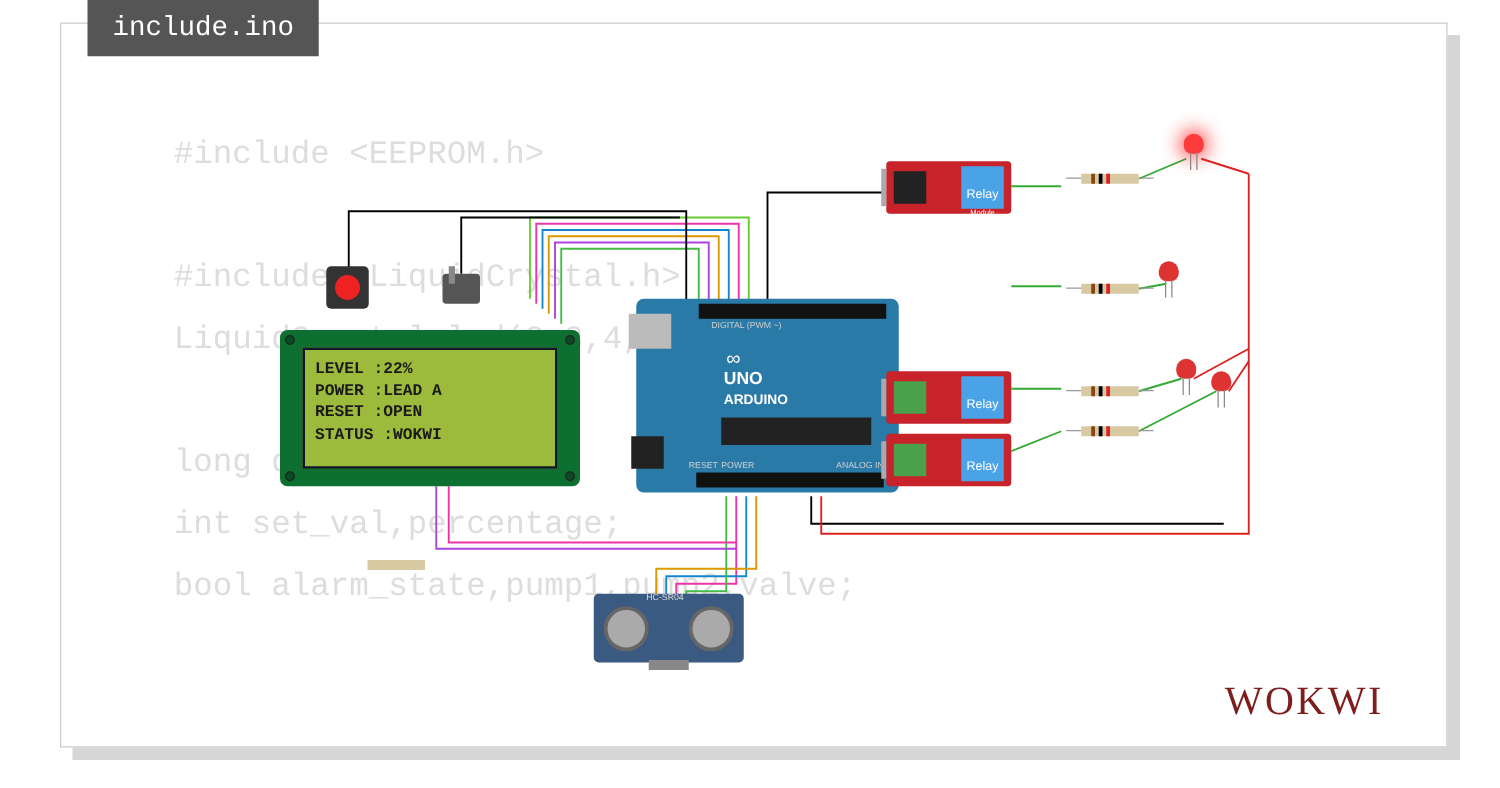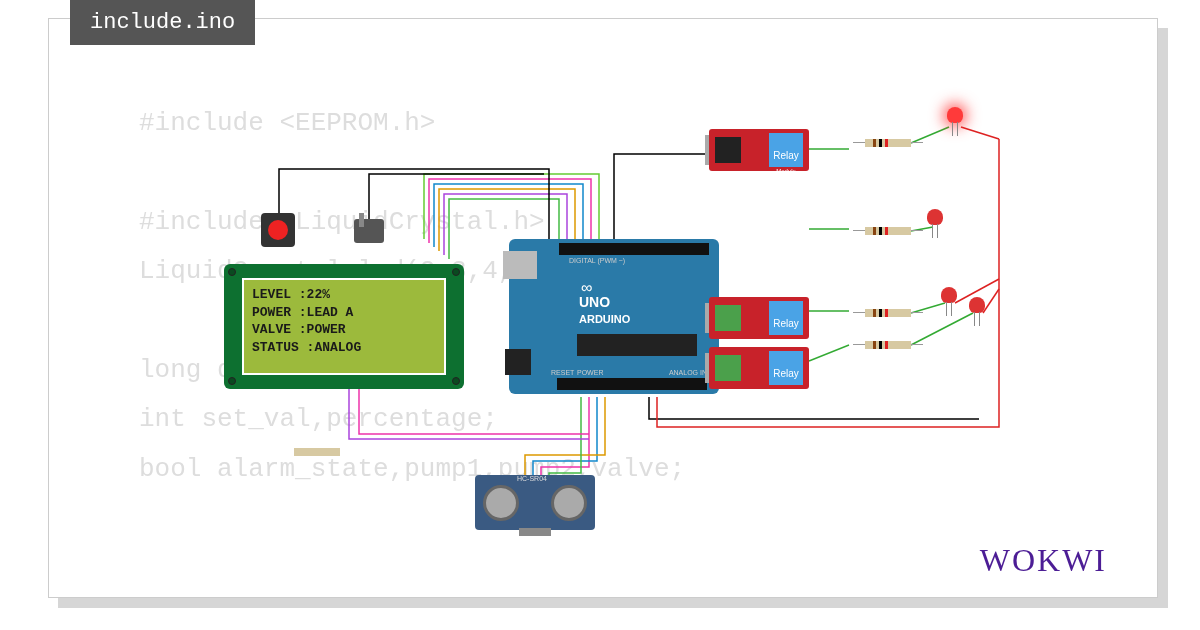--- a/index.html
+++ b/index.html
@@ -68,21 +68,21 @@
     height: 125px;
     background: #0d7030;
     border-radius: 6px;
     padding: 14px 18px;
     z-index: 5;
   }
   .lcd-screen {
     width: 100%;
     height: 100%;
     background: #9cba3c;
-    border: 2px solid #ffffff;
+    border: 2px solid #0f172a;
     padding: 6px 8px;
     font-family: 'Courier New', monospace;
     font-size: 13px;
     font-weight: bold;
     color: #1a1a1a;
     line-height: 1.35;
   }
   .lcd-holes { position:absolute; width:8px;height:8px;border-radius:50%;background:#0a4a20;border:1px solid #222; }
   .h1{top:4px;left:4px}.h2{top:4px;right:4px}.h3{bottom:4px;left:4px}.h4{bottom:4px;right:4px}
 
@@ -161,21 +161,21 @@
   .ultrasonic .eye.l{left:8px}.ultrasonic .eye.r{right:8px}
   .ultrasonic .label { position:absolute; top:0; left:42px; font-size:7px; color:#ddd; }
   .ultrasonic .pins { position:absolute; bottom:-6px; left:44px; width:32px; height:8px; background:#888; }
 
   .res-vert { position:absolute; width:8px; height:46px; background:#d7c9a2; z-index:4; left:164px; top:350px; transform:rotate(90deg); }
 
   .logo {
     position:absolute; right:50px; bottom:18px;
     font-family: 'Comic Sans MS', cursive;
     font-size:32px; font-weight:400; letter-spacing:2px;
-    color:#4c1d95; z-index:20;
+    color:#7f1d1d; z-index:20;
   }
 
   
   svg.wires { position:absolute; left:0; top:0; width:100%; height:100%; z-index:3; pointer-events:none; }
 </style>
 </head>
 <body>
 
 <div class="card-shadow"></div>
 <div class="card">
@@ -237,22 +237,22 @@
     <div class="switch"></div>
 
     <div class="lcd-module">
       <div class="lcd-holes h1"></div>
         <div class="lcd-holes h2"></div>
         <div class="lcd-holes h3"></div>
         <div class="lcd-holes h4"></div>
       <div class="lcd-screen">
         <div>LEVEL  :22%</div>
         <div>POWER   :LEAD A</div>
-        <div>VALVE  :POWER</div>
-        <div>STATUS :ANALOG</div>
+        <div>RESET  :OPEN</div>
+        <div>STATUS :WOKWI</div>
       </div>
     </div>
 
     <div class="arduino">
       <div class="usb"></div>
       <div class="pwr"></div>
       <div class="header-top"></div>
       <div class="header-bot"></div>
       <div class="chip"></div>
       <div class="infinity">∞</div>

